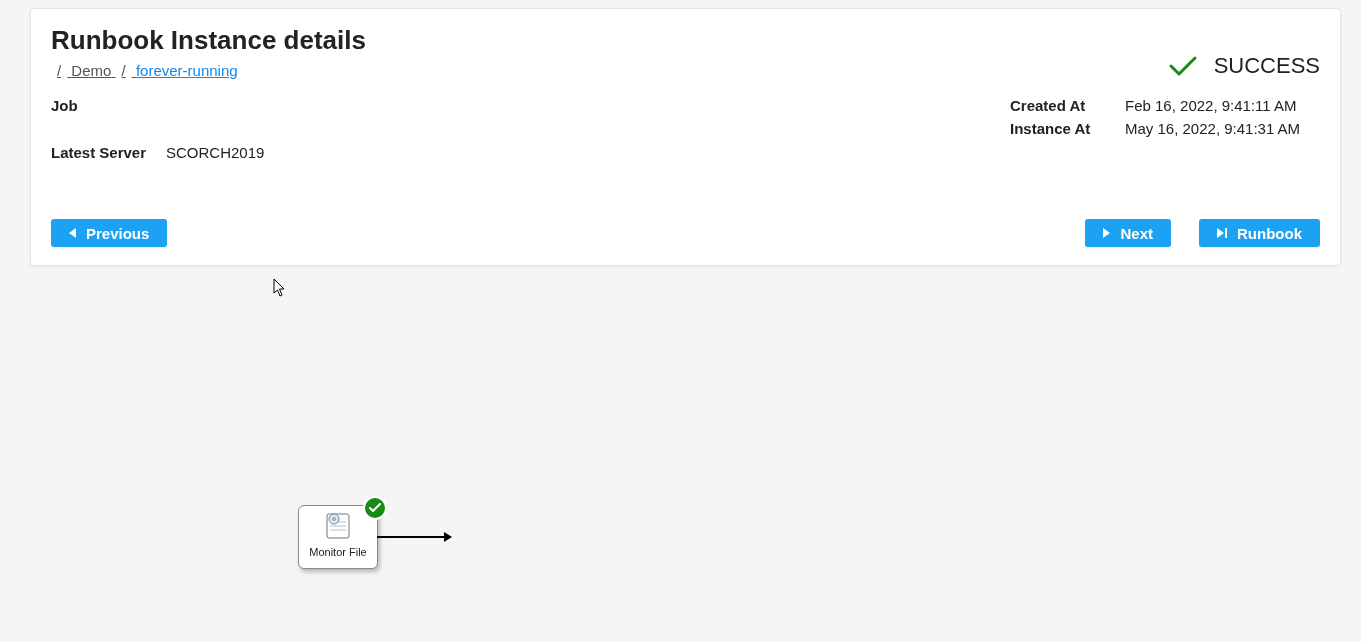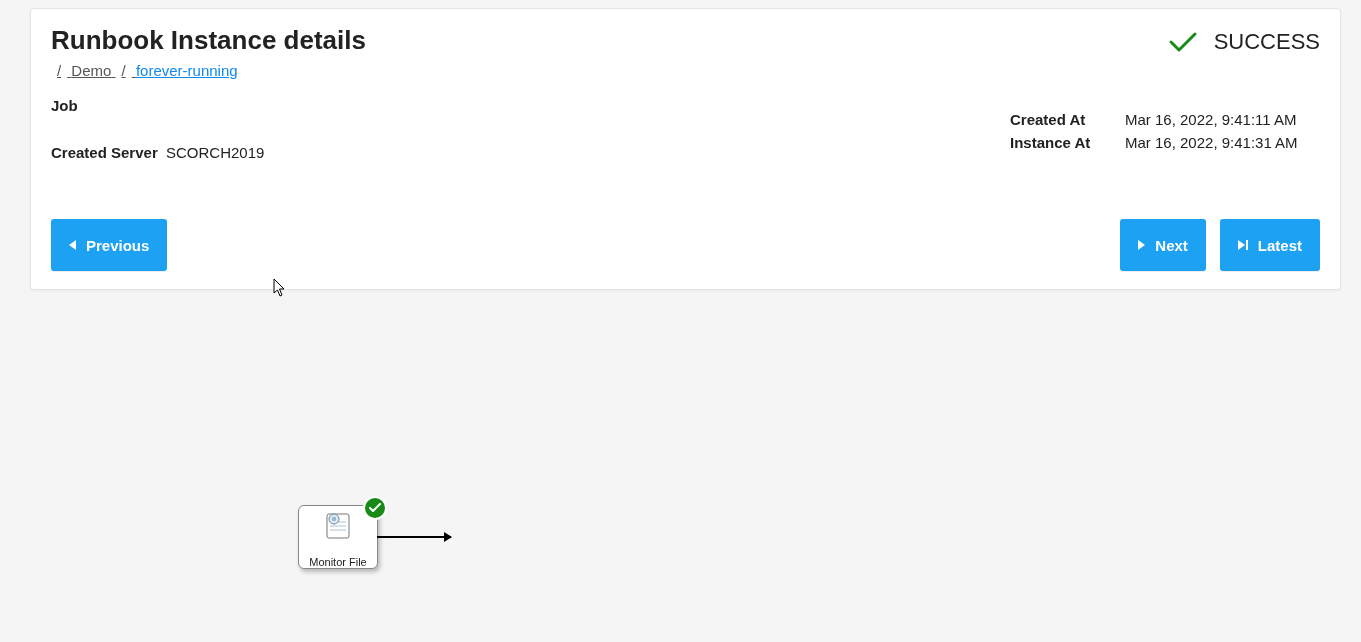--- a/index.html
+++ b/index.html
@@ -1,45 +1,45 @@
 <!DOCTYPE html>
 <html><head>
 <meta charset="utf-8">
 <style>
   html,body{margin:0;padding:0;font-family:"Segoe UI",Arial,sans-serif;background:#f5f5f5;color:#222;}
   body{width:1361px;height:642px;overflow:hidden;position:relative;}
   .panel{margin:8px 20px 0 30px;background:#fff;border:1px solid #e5e5e5;border-radius:4px;box-shadow:0 1px 3px rgba(0,0,0,.05);padding:16px 20px 18px 20px;position:relative;}
-  .header-row{display:flex;justify-content:space-between;align-items:flex-start;}
+  .header-row{display:flex;justify-content:space-between;align-items:flex-end;}
   .page-title{font-size:26px;font-weight:600;margin:0 0 6px 0;color:#222;}
   .breadcrumb{font-size:15px;color:#555;text-decoration:underline;}
   .breadcrumb .sep{margin:0 6px;color:#555;}
   .breadcrumb a{color:#0d8af0;text-decoration:underline;}
   .status-block{display:flex;align-items:center;gap:16px;margin-top:4px;}
   .status-label{font-size:22px;font-weight:400;color:#222;}
   .check-svg{width:30px;height:22px;}
   .details{display:flex;margin-top:18px;}
   .left-col{flex:1;}
-  .right-col{width:310px;margin-top:14px;}
+  .right-col{width:310px;}
   .field{display:flex;margin-bottom:6px;font-size:15px;}
   .field .lbl{font-weight:700;width:115px;color:#222;}
   .field .val{color:#222;}
   .left-col .field{margin-bottom:30px;}
   .btn-row{display:flex;justify-content:space-between;margin-top:28px;}
-  .btn-row .right-btns{display:flex;gap:14px;}
-  .btn{background:#1da1f2;color:#fff;border:none;border-radius:3px;height:52px;padding:0 18px;font-size:15px;font-weight:600;cursor:pointer;display:flex;align-items:center;gap:10px;box-shadow:0 1px 1px rgba(0,0,0,.08);}
+  .btn-row .right-btns{display:flex;gap:28px;}
+  .btn{background:#1da1f2;color:#fff;border:none;border-radius:3px;height:28px;padding:0 18px;font-size:15px;font-weight:600;cursor:pointer;display:flex;align-items:center;gap:10px;box-shadow:0 1px 1px rgba(0,0,0,.08);}
   .tri-left,.tri-right,.tri-skip{display:inline-block;}
   .tri-left{width:0;height:0;border-top:5px solid transparent;border-bottom:5px solid transparent;border-right:7px solid #fff;}
   .tri-right{width:0;height:0;border-top:5px solid transparent;border-bottom:5px solid transparent;border-left:7px solid #fff;}
   .tri-skip{display:flex;align-items:center;gap:1px;}
   .tri-skip .bar{width:2px;height:10px;background:#fff;}
   
   .diagram{position:absolute;left:298px;top:505px;display:flex;align-items:center;}
   .node{position:relative;width:78px;height:58px;background:#fff;border:1px solid #888;border-radius:6px;box-shadow:2px 3px 4px rgba(0,0,0,.25);display:flex;flex-direction:column;align-items:center;justify-content:flex-start;padding-top:4px;}
   .node .icon-slot{width:34px;height:30px;display:flex;align-items:center;justify-content:center;}
-  .node .cap{font-size:11px;color:#222;margin-top:16px;text-align:right;}
+  .node .cap{font-size:11px;color:#222;margin-top:6px;text-align:right;}
   .node-badge{position:absolute;top:-10px;right:-10px;width:20px;height:20px;background:#188a18;border:2px solid #fff;border-radius:50%;display:flex;align-items:center;justify-content:center;}
   .node-badge svg{width:12px;height:10px;}
   .arrow{width:74px;height:2px;background:#000;position:relative;margin:0 -2px 0 -1px;}
   .arrow::after{content:"";position:absolute;right:-1px;top:-4px;width:0;height:0;border-top:5px solid transparent;border-bottom:5px solid transparent;border-left:8px solid #000;}
   .cursor{position:absolute;left:273px;top:278px;width:14px;height:20px;}
 </style>
 </head>
 <body>
 
 <div class="panel">
@@ -61,52 +61,52 @@
     </div>
   </div>
 
   <div class="details">
     <div class="left-col">
       <div class="field">
         <span class="lbl">Job</span>
         <span class="val"></span>
       </div>
       <div class="field">
-        <span class="lbl">Created Server</span>
+        <span class="lbl">Latest Server</span>
         <span class="val">SCORCH2019</span>
       </div>
     </div>
     <div class="right-col">
       <div class="field">
         <span class="lbl">Created At</span>
-        <span class="val">Mar 16, 2022, 9:41:11 AM</span>
+        <span class="val">Feb 16, 2022, 9:41:11 AM</span>
       </div>
       <div class="field">
         <span class="lbl">Instance At</span>
-        <span class="val">Mar 16, 2022, 9:41:31 AM</span>
+        <span class="val">May 16, 2022, 9:41:31 AM</span>
       </div>
     </div>
   </div>
 
   <div class="btn-row">
     <button class="btn">
       <span class="tri-left"></span>
       <span>Previous</span>
     </button>
     <div class="right-btns">
       <button class="btn">
         <span class="tri-right"></span>
         <span>Next</span>
       </button>
       <button class="btn">
         <span class="tri-skip">
           <span class="tri-right"></span>
             <span class="bar"></span>
         </span>
-        <span>Latest</span>
+        <span>Runbook</span>
       </button>
     </div>
   </div>
 </div>
 
 <div class="diagram">
   <div class="node">
     <div class="icon-slot">
       <svg viewBox="0 0 34 30">
         <rect x="6" y="4" width="22" height="24" rx="2" fill="#fff" stroke="#777"></rect>

